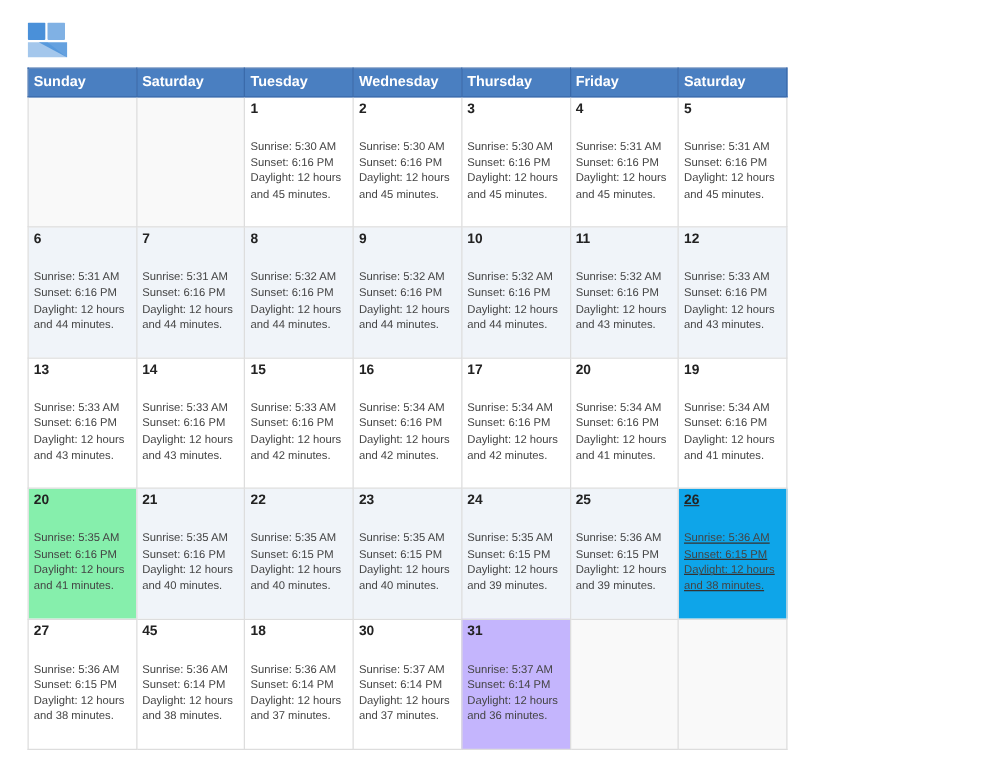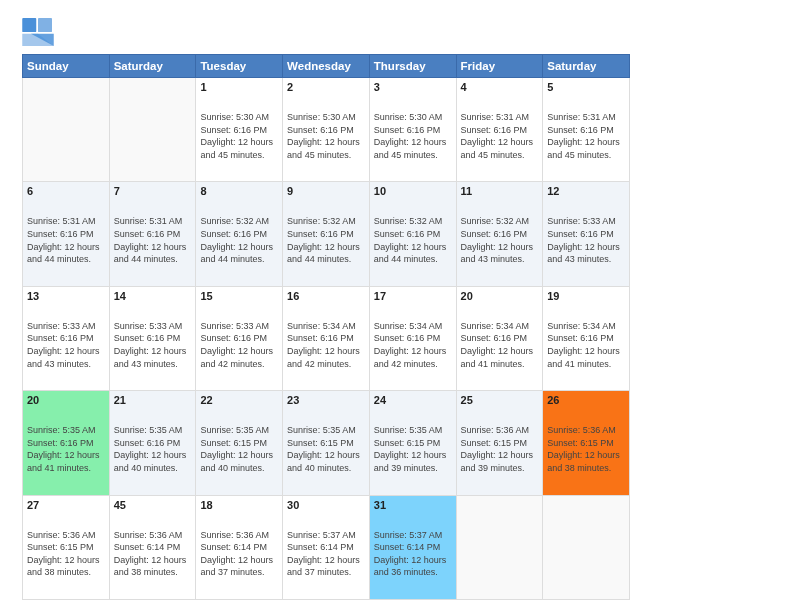--- a/index.html
+++ b/index.html
@@ -286,21 +286,21 @@
             <div class="day-detail" style="white-space: pre-line;">Sunrise: 5:35 AM
 Sunset: 6:15 PM
 Daylight: 12 hours and 39 minutes.</div>
           </td>
           <td style="background: rgb(240, 244, 249);">
             <span class="day-num">25</span>
             <div class="day-detail" style="white-space: pre-line;">Sunrise: 5:36 AM
 Sunset: 6:15 PM
 Daylight: 12 hours and 39 minutes.</div>
           </td>
-          <td style="background: #f97316;">
+          <td style="background: #0ea5e9; text-decoration: underline;">
             <span class="day-num">26</span>
             <div class="day-detail" style="white-space: pre-line;">Sunrise: 5:36 AM
 Sunset: 6:15 PM
 Daylight: 12 hours and 38 minutes.</div>
           </td>
         </tr>
         <tr>
           <td style="background: rgb(255, 255, 255);">
             <span class="day-num">27</span>
             <div class="day-detail" style="white-space: pre-line;">Sunrise: 5:36 AM
@@ -318,21 +318,21 @@
             <div class="day-detail" style="white-space: pre-line;">Sunrise: 5:36 AM
 Sunset: 6:14 PM
 Daylight: 12 hours and 37 minutes.</div>
           </td>
           <td style="background: rgb(255, 255, 255);">
             <span class="day-num">30</span>
             <div class="day-detail" style="white-space: pre-line;">Sunrise: 5:37 AM
 Sunset: 6:14 PM
 Daylight: 12 hours and 37 minutes.</div>
           </td>
-          <td style="background: #7dd3fc;">
+          <td style="background: #c4b5fd;">
             <span class="day-num">31</span>
             <div class="day-detail" style="white-space: pre-line;">Sunrise: 5:37 AM
 Sunset: 6:14 PM
 Daylight: 12 hours and 36 minutes.</div>
           </td>
           <td class="empty"></td>
           <td class="empty"></td>
         </tr>
       </tbody>
   </table>

